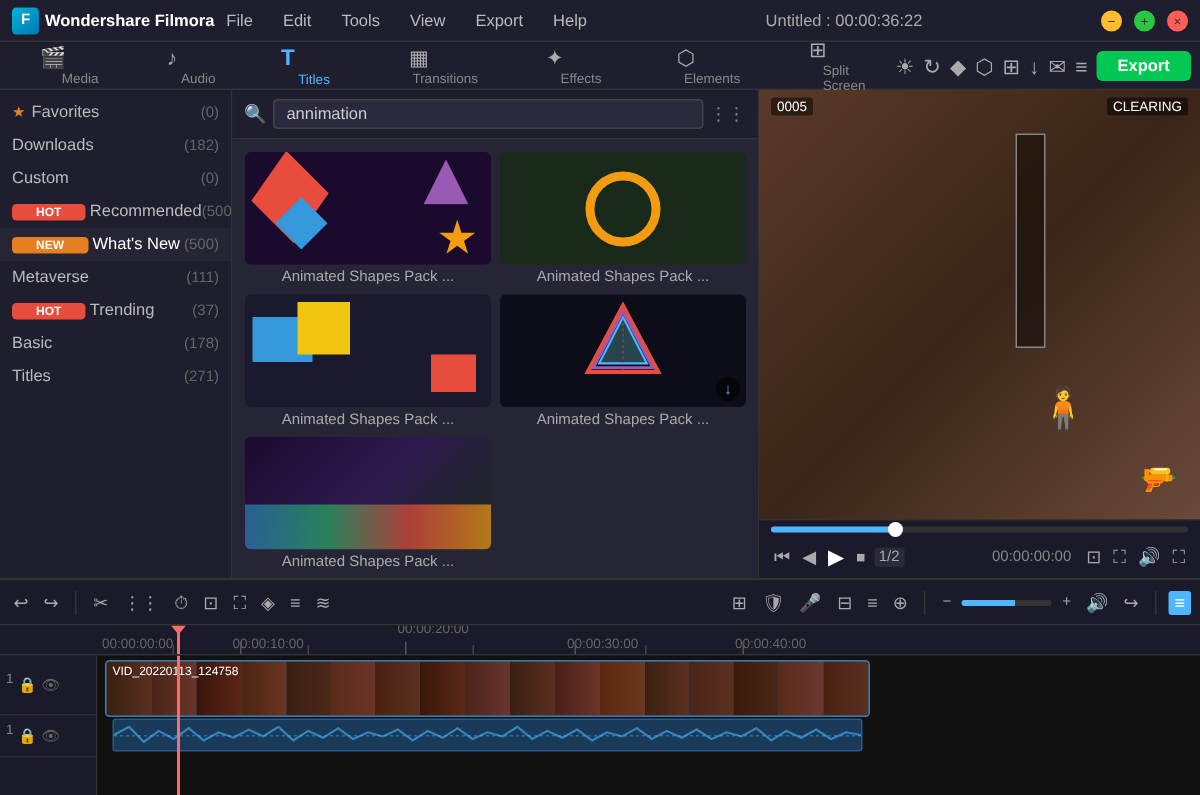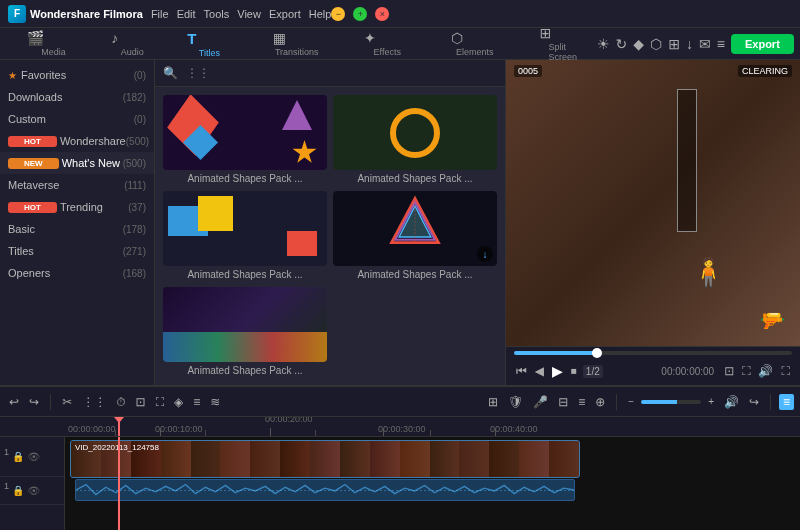--- a/index.html
+++ b/index.html
@@ -2,21 +2,21 @@
 <html><head>
   <meta charset="utf-8">
   <style>
     * { margin: 0; padding: 0; box-sizing: border-box; }
     body { width: 800px; height: 530px; background: #1a1a2e; font-family: 'Segoe UI', Arial, sans-serif; font-size: 12px; color: #ccc; overflow: hidden; }
 
     
     #title-bar { height: 28px; background: #1e1e2e; display: flex; align-items: center; padding: 0 8px; border-bottom: 1px solid #333; }
     #title-bar .logo { display: flex; align-items: center; gap: 4px; color: #fff; font-size: 11px; font-weight: bold; }
     #title-bar .logo-icon { width: 18px; height: 18px; background: linear-gradient(135deg, #00b4d8, #0077b6); border-radius: 3px; display: flex; align-items: center; justify-content: center; font-size: 10px; color: white; }
-    #title-bar .menu-items { display: flex; gap: 8px; margin-left: 8px; color: #bbb; font-size: 11px; }
+    #title-bar .menu-items { display: flex; gap: 20px; margin-left: 8px; color: #bbb; font-size: 11px; }
     #title-bar .menu-items span { cursor: pointer; }
     #title-bar .title-center { flex: 1; text-align: center; color: #aaa; font-size: 11px; }
     #title-bar .window-icons { display: flex; gap: 8px; align-items: center; }
     #title-bar .win-icon { width: 14px; height: 14px; border-radius: 50%; cursor: pointer; display: flex; align-items: center; justify-content: center; font-size: 9px; color: #333; }
     .win-min { background: #febc2e; }
     .win-max { background: #28c840; }
     .win-close { background: #ff5f57; }
 
     
     #top-toolbar { height: 32px; background: #1e1e2e; display: flex; align-items: center; justify-content: center; border-bottom: 1px solid #333; gap: 20px; padding: 0 10px; }
@@ -156,20 +156,21 @@
     <span>Wondershare Filmora</span>
   </div>
   <div class="menu-items">
     <span>File</span>
     <span>Edit</span>
     <span>Tools</span>
     <span>View</span>
     <span>Export</span>
     <span>Help</span>
   </div>
+  <div class="title-center">Untitled : 00:00:36:22</div>
   <div class="window-icons">
     <div class="win-icon win-min">−</div>
     <div class="win-icon win-max">+</div>
     <div class="win-icon win-close">×</div>
   </div>
 </div>
 
 <div id="top-toolbar">
   <div class="toolbar-icon-group">
     <span class="icon-sym">🎬</span>
@@ -225,21 +226,21 @@
     <div class="sidebar-item">
       <span class="item-label">Downloads</span>
       <span class="item-count">(182)</span>
     </div>
     <div class="sidebar-item">
       <span class="item-label">Custom</span>
       <span class="item-count">(0)</span>
     </div>
     <div class="sidebar-item">
       <span class="badge badge-hot">HOT</span>
-      <span class="item-label">Wondershare</span>
+      <span class="item-label">Recommended</span>
       <span class="item-count">(500)</span>
     </div>
     <div class="sidebar-item active">
       <span class="badge badge-new">NEW</span>
       <span class="item-label">What's New</span>
       <span class="item-count">(500)</span>
     </div>
     <div class="sidebar-item">
       <span class="item-label">Metaverse</span>
       <span class="item-count">(111)</span>
@@ -250,29 +251,26 @@
       <span class="item-count">(37)</span>
     </div>
     <div class="sidebar-item">
       <span class="item-label">Basic</span>
       <span class="item-count">(178)</span>
     </div>
     <div class="sidebar-item">
       <span class="item-label">Titles</span>
       <span class="item-count">(271)</span>
     </div>
-    <div class="sidebar-item">
-      <span class="item-label">Openers</span>
-      <span class="item-count">(168)</span>
-    </div>
   </div>
 
   <div id="content-panel">
     <div class="search-bar">
       <span class="search-icon">🔍</span>
+      <input class="search-input" value="annimation" placeholder="annimation" style="">
       <span class="grid-icon">⋮⋮</span>
     </div>
     <div class="titles-grid">
 
       <div class="title-item">
         <div class="title-thumb thumb1">
           <div class="thumb1-extra"></div>
           <div class="thumb1-extra2"></div>
         </div>
         <span class="title-name">Animated Shapes Pack ...</span>

